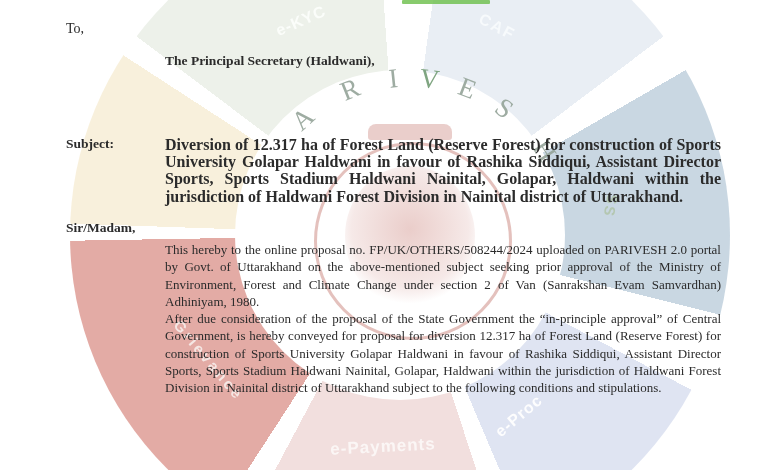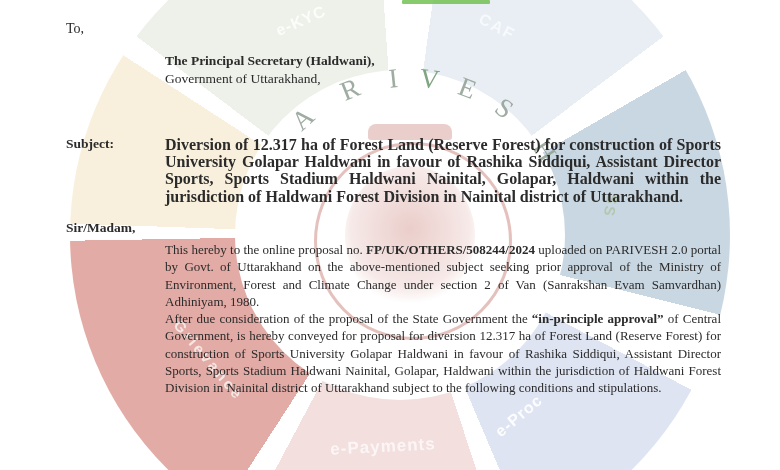--- a/index.html
+++ b/index.html
@@ -58,21 +58,21 @@
   .to-label{position:absolute;left:66px;top:21px;font-size:14px;}
   .address{position:absolute;left:165px;top:52px;font-size:13.5px;line-height:18px;}
   .address .b{font-weight:bold;}
   .subject-label{position:absolute;left:66px;top:136px;font-size:13.5px;font-weight:bold;}
   .subject-text{position:absolute;left:165px;top:136px;width:556px;font-size:16px;font-weight:bold;
     line-height:17.2px;text-align:justify;}
   .salutation{position:absolute;left:66px;top:220px;font-size:13.5px;font-weight:bold;}
   .bodytext{position:absolute;left:165px;top:241px;width:556px;font-size:13px;line-height:17.3px;
     text-align:justify;}
   .bodytext p{margin:0;}
-  .bodytext .b{font-weight:bold;}
+  .bodytext .b{font-weight:normal;}
 </style>
 </head>
 <body>
 
 <div class="page">
 
   <div class="wm">
     <div class="wm-ring"></div>
     <div class="wm-hole"></div>
 
@@ -97,21 +97,20 @@
 
     <div class="top-frag"></div>
   </div>
 
   <div class="doc">
 
     <div class="to-label">To,</div>
 
     <div class="address">
       <div class="b">The Principal Secretary (Haldwani),</div>
-      <div>Government of Uttarakhand,</div>
     </div>
 
     <div class="subject-label">Subject:</div>
     <div class="subject-text">Diversion of 12.317 ha of Forest Land (Reserve Forest) for construction of Sports University Golapar Haldwani in favour of Rashika Siddiqui, Assistant Director Sports, Sports Stadium Haldwani Nainital, Golapar, Haldwani within the jurisdiction of Haldwani Forest Division in Nainital district of Uttarakhand.</div>
 
     <div class="salutation">Sir/Madam,</div>
 
     <div class="bodytext">
       <p><span>This hereby to the online proposal no. </span><span class="b">FP/UK/OTHERS/508244/2024</span><span> uploaded on PARIVESH 2.0 portal by Govt. of Uttarakhand on the above-mentioned subject seeking prior approval of the Ministry of Environment, Forest and Climate Change under section 2 of Van (Sanrakshan Evam Samvardhan) Adhiniyam, 1980.</span></p>
       <p><span>After due consideration of the proposal of the State Government the </span><span class="b">“in-principle approval”</span><span> of Central Government, is hereby conveyed for proposal for diversion 12.317 ha of Forest Land (Reserve Forest) for construction of Sports University Golapar Haldwani in favour of Rashika Siddiqui, Assistant Director Sports, Sports Stadium Haldwani Nainital, Golapar, Haldwani within the jurisdiction of Haldwani Forest Division in Nainital district of Uttarakhand subject to the following conditions and stipulations.</span></p>

